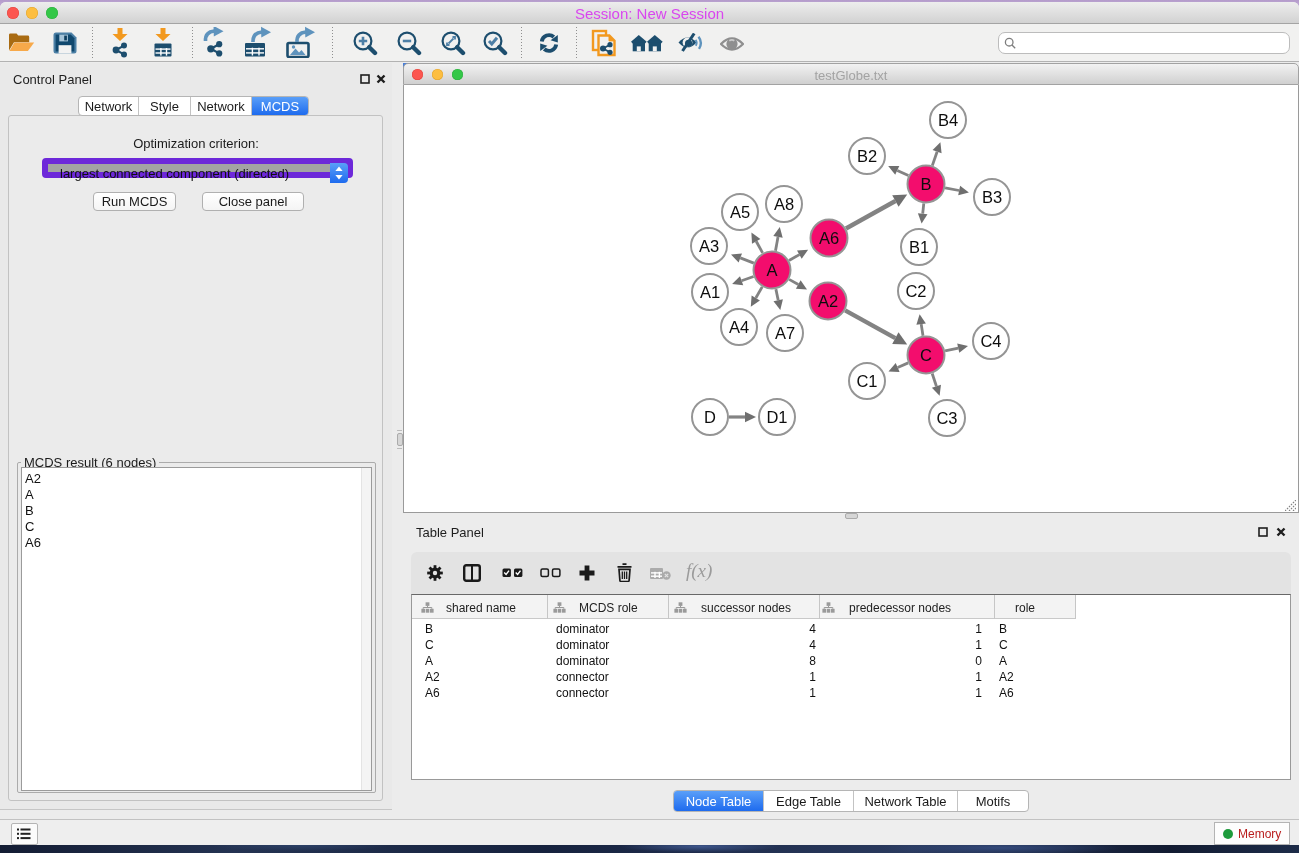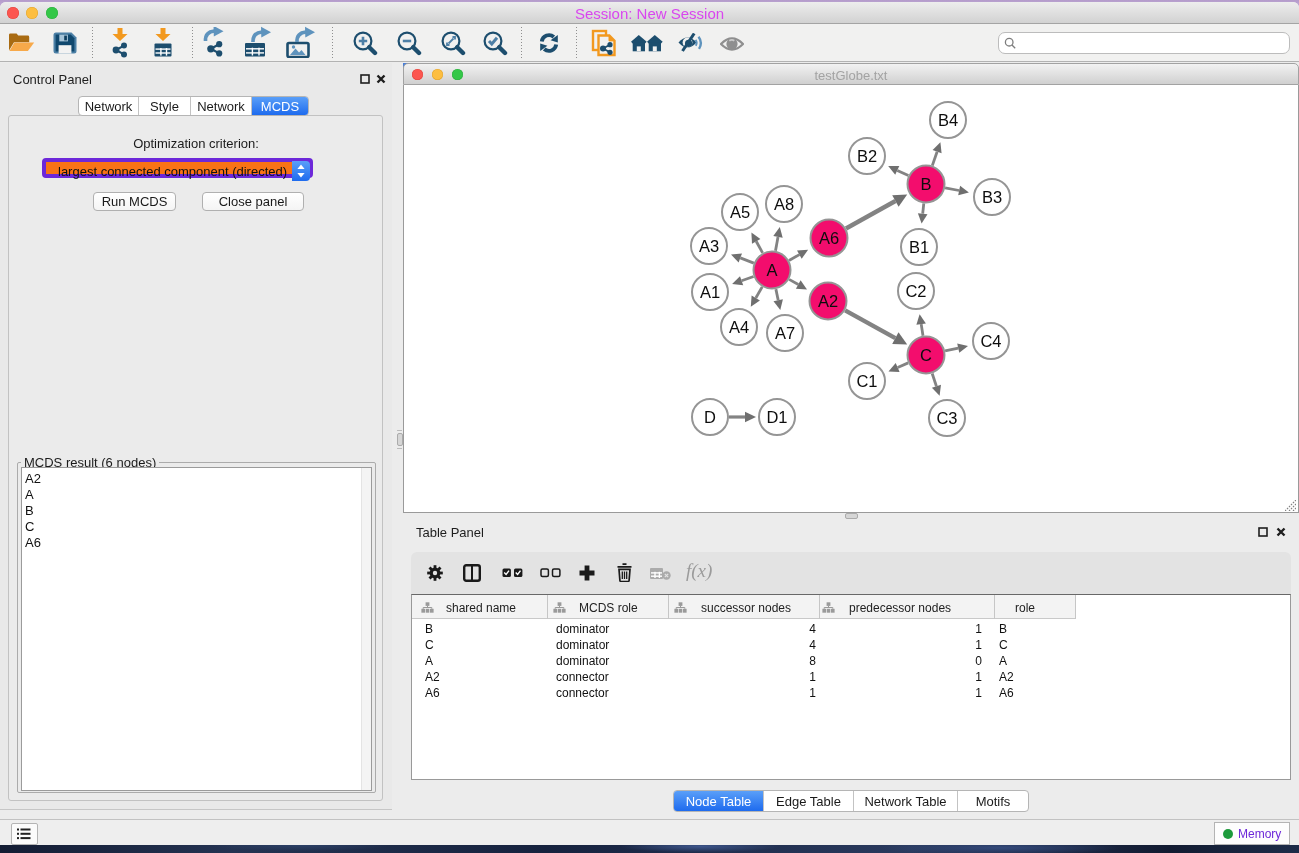--- a/index.html
+++ b/index.html
@@ -167,21 +167,21 @@
     <path d="M1.5 1.5 L8.5 8.5 M8.5 1.5 L1.5 8.5" stroke="#1e1e1e" stroke-width="2.4"></path>
   </svg>
 <div class="abs" style="left:8px;top:115px;width:375px;height:686px;background:#ebebeb;border:1px solid #c2c2c2;border-radius:3px"></div>
 <div class="seg" style="left:78px;top:96px">
 <div style="width:60px;border-radius:3px 0 0 3px">Network</div>
     <div style="width:52px">Style</div>
     <div style="width:61px">Network</div>
     <div class="sel" style="width:56px;border-radius:0 3px 3px 0">MCDS</div>
   </div>
 <div class="abs" style="left:0;top:136px;width:392px;text-align:center;font-size:13px;color:#1b1b1b">Optimization criterion:</div>
-<div class="abs" style="left:42px;top:158px;width:271px;height:20px;background:#f97316;border:4px solid #6d28d9;border-radius:4px">
+<div class="abs" style="left:42px;top:158px;width:311px;height:20px;background:#a3a3a3;border:6px solid #6d28d9;border-radius:4px">
 <div class="abs" style="left:12px;top:2px;font-size:13px;color:#111">largest connected component (directed)</div>
 <div class="abs" style="right:-1px;top:-1px;width:18px;height:20px;background:linear-gradient(#5a9ff8,#1e6bee);border-radius:0 4px 4px 0">
 <svg width="18" height="20" viewBox="0 0 18 20">
         <polygon points="9,3.5 12.6,8 5.4,8" fill="#fff"></polygon>
         <polygon points="9,16.5 12.6,12 5.4,12" fill="#fff"></polygon>
       </svg></div>
   </div>
 <div class="btn" style="left:93px;top:192px;width:83px;height:19px">Run MCDS</div>
 <div class="btn" style="left:202px;top:192px;width:102px;height:19px">Close panel</div>
 <div class="abs" style="left:17px;top:462px;width:359px;height:331px;border:1px solid #ababab;border-radius:2px"></div>
@@ -437,13 +437,13 @@
       <g fill="#222">
         <rect x="0" y="0.5" width="2" height="2"></rect>
         <rect x="3.5" y="0.5" width="10" height="2"></rect>
         <rect x="0" y="4.8" width="2" height="2"></rect>
         <rect x="3.5" y="4.8" width="10" height="2"></rect>
         <rect x="0" y="9.1" width="2" height="2"></rect>
         <rect x="3.5" y="9.1" width="10" height="2"></rect>
       </g>
     </svg>
   </div>
-<div class="abs" style="left:1214px;top:822px;width:76px;height:23px;background:#fdfdfd;border:1px solid #b4b4b4;display:flex;align-items:center;font-size:12px;color:#6d28d9">
+<div class="abs" style="left:1214px;top:822px;width:76px;height:23px;background:#fdfdfd;border:1px solid #b4b4b4;display:flex;align-items:center;font-size:12px;color:#b91c1c">
 <span style="width:10px;height:10px;border-radius:50%;background:#1d9b3c;margin:0 5px 0 8px"></span>Memory</div>
 </body></html>

